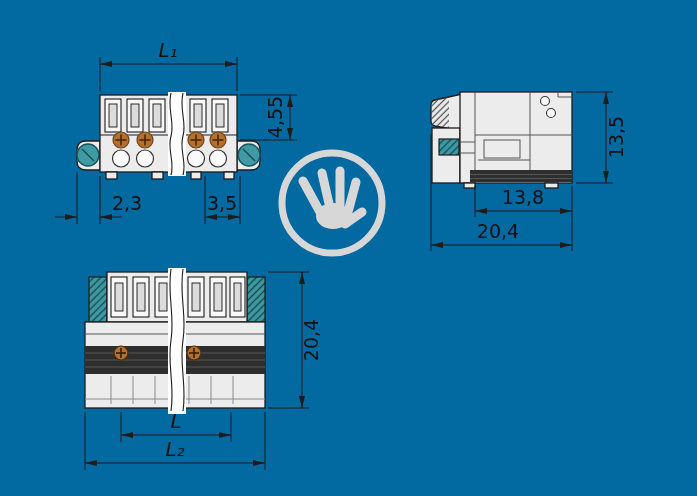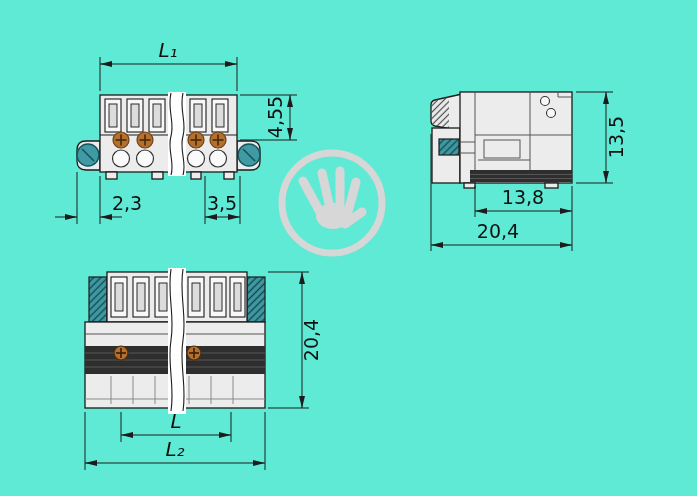--- a/index.html
+++ b/index.html
@@ -1,16 +1,16 @@
 <!DOCTYPE html>
 <html><head>
 <meta charset="utf-8">
 <style>
   html,body{margin:0;padding:0;background:#ffffff}
-  .stage{width:697px;height:496px;background:#5eead4;position:relative;overflow:hidden;
+  .stage{width:697px;height:496px;background:#0369a1;position:relative;overflow:hidden;
          font-family:"DejaVu Sans", sans-serif}
   svg text{font-family:"DejaVu Sans", sans-serif}
   .body{fill:#ececec;stroke:#1c1c1c;stroke-width:1.3}
   .slot{fill:#f8f8f8;stroke:#1c1c1c;stroke-width:1.1}
   .slot2{fill:#dcdcdc;stroke:#2a2a2a;stroke-width:1}
   .dim{stroke:#1c1c1c;stroke-width:1;fill:none}
   .detail{stroke:#555;stroke-width:1;fill:none}
   .detailr{fill:none;stroke:#555;stroke-width:1}
   .opening{fill:#fafafa;stroke:#333;stroke-width:1.2}
   .smallcirc{fill:#f8f8f8;stroke:#333;stroke-width:1.1}

